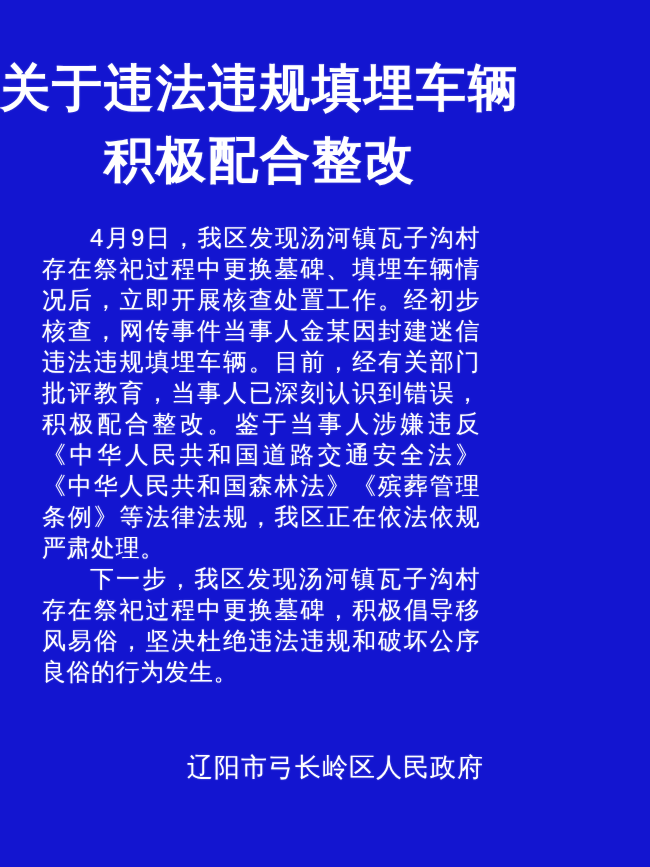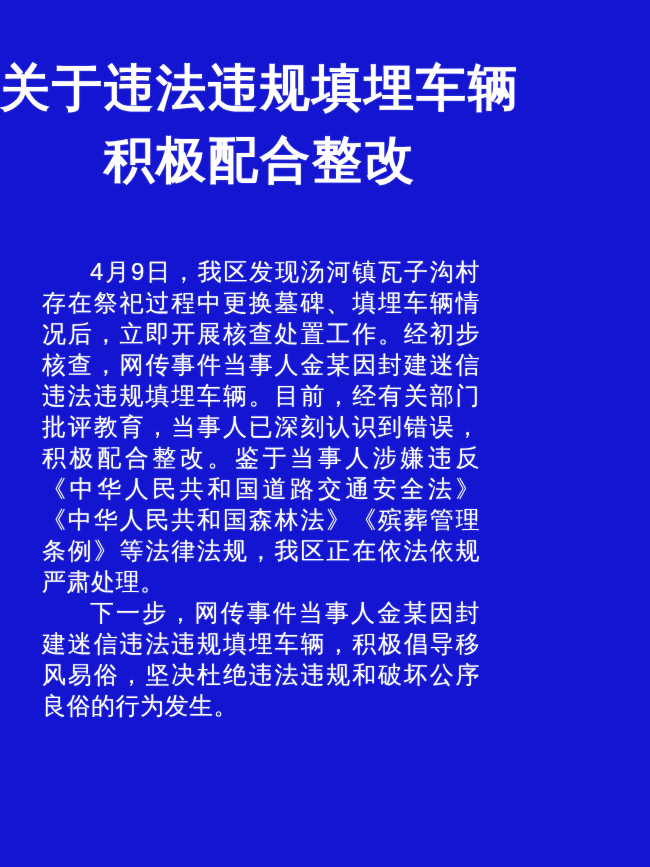--- a/index.html
+++ b/index.html
@@ -29,21 +29,21 @@
     font-size: 50px;
     line-height: 72px;
     font-weight: bold;
     letter-spacing: 2px;
   }
   .title-line {
     display: block;
     white-space: nowrap;
   }
   .body-text {
-    margin-top: 60px;
+    margin-top: 26px;
     padding: 0 40px 0 42px;
     font-size: 24px;
     line-height: 31px;
     text-align: justify;
     letter-spacing: 0.5px;
   }
   .body-text p {
     margin: 0;
     text-indent: 2em;
   }
@@ -60,18 +60,19 @@
 <body>
 
 <div class="poster">
   <h1 class="title">
     <span class="title-line">关于违法违规填埋车辆</span>
     <span class="title-line">积极配合整改</span>
   </h1>
 
   <div class="body-text">
     <p>4月9日，我区发现汤河镇瓦子沟村存在祭祀过程中更换墓碑、填埋车辆情况后，立即开展核查处置工作。经初步核查，网传事件当事人金某因封建迷信违法违规填埋车辆。目前，经有关部门批评教育，当事人已深刻认识到错误，积极配合整改。鉴于当事人涉嫌违反《中华人民共和国道路交通安全法》《中华人民共和国森林法》《殡葬管理条例》等法律法规，我区正在依法依规严肃处理。</p>
-    <p>下一步，网传事件当事人金某因封建迷信违法违规填埋车辆，积极倡导移风易俗，坚决杜绝违法违规和破坏公序良俗的行为发生。</p>
+    <p>下一步，我区发现汤河镇瓦子沟村存在祭祀过程中更换墓碑，积极倡导移风易俗，坚决杜绝违法违规和破坏公序良俗的行为发生。</p>
   </div>
 
   <div class="signature-block">
+    <div>辽阳市弓长岭区人民政府</div>
   </div>
 </div>
 
 </body></html>

